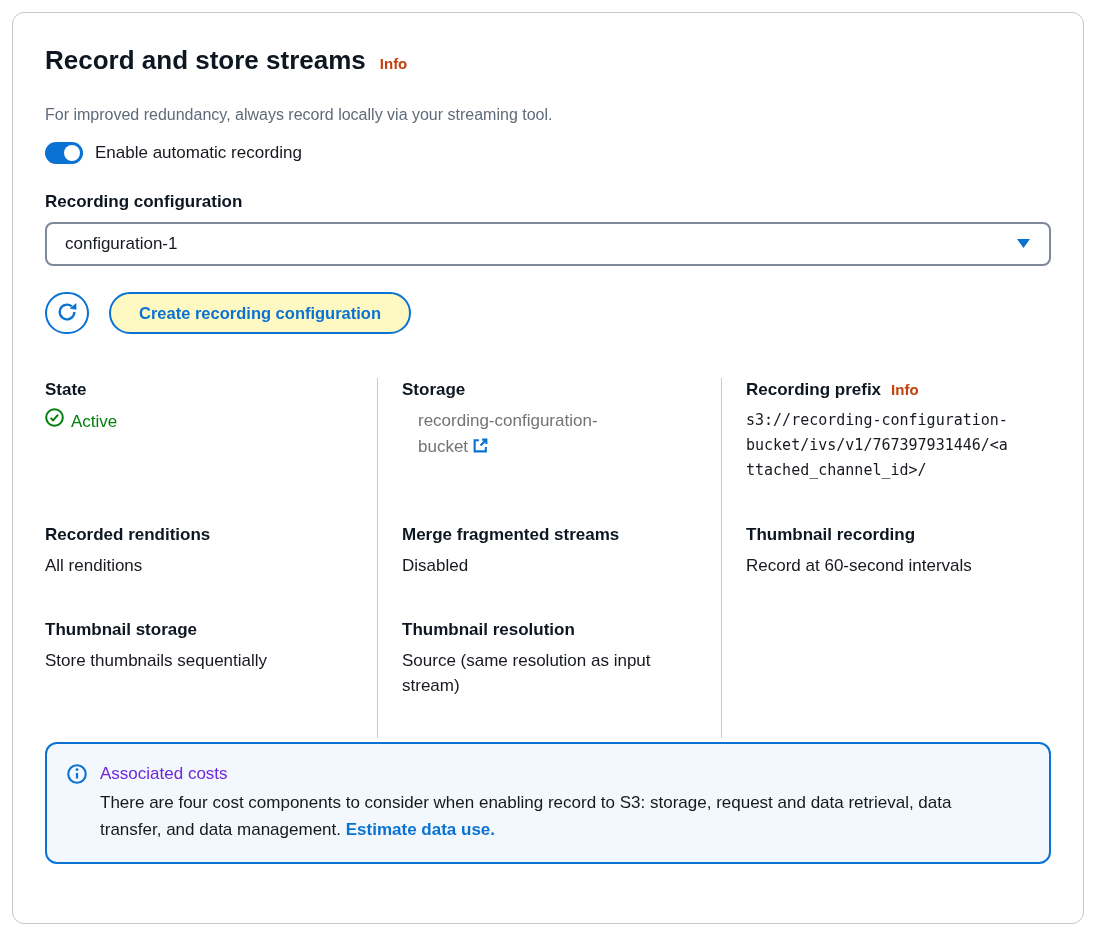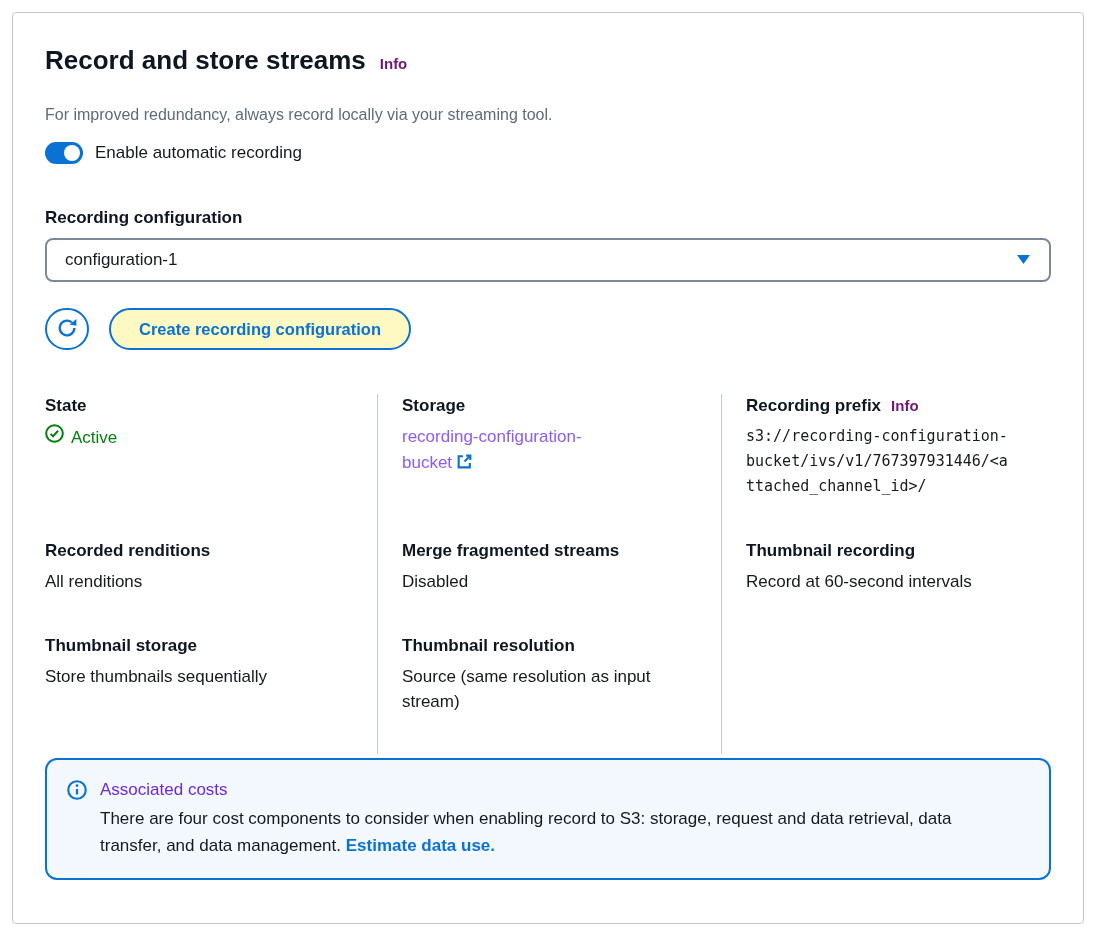--- a/index.html
+++ b/index.html
@@ -8,43 +8,43 @@
     width: 1096px; height: 936px;
     background: #ffffff;
     font-family: "Liberation Sans", sans-serif;
     color: #16191f;
     font-size: 17px;
   }
   .card {
     margin: 12px;
     height: 912px;
     border: 1.5px solid #c6c6cd;
-    border-radius: 4px;
+    border-radius: 12px;
     padding: 30px 32px 32px 32px;
     background: #ffffff;
     overflow: hidden;
   }
   .card-header { display: flex; align-items: baseline; gap: 14px; }
   .page-title { font-size: 26px; font-weight: 700; line-height: 34px; margin: 0; color: #0d1621; }
-  .info-link { color: #701a75; font-size: 15px; font-weight: 700; text-decoration: none; cursor: pointer; }
+  .info-link { color: #c2410c; font-size: 15px; font-weight: 700; text-decoration: none; cursor: pointer; }
   .section-auto { margin-top: 26px; }
   .field-label { font-weight: 700; font-size: 17px; line-height: 24px; color: #0d1621; }
   .field-desc { color: #5f6b7a; font-size: 16px; line-height: 24px; margin-top: 2px; }
   .toggle-row { display: flex; align-items: center; gap: 12px; margin-top: 13px; }
   .toggle {
     width: 38px; height: 22px; border-radius: 11px;
     background: #0972d3; position: relative; cursor: pointer; flex: 0 0 auto;
   }
   .toggle .knob {
     position: absolute; top: 3px; right: 3px;
     width: 16px; height: 16px; border-radius: 50%;
     background: #ffffff;
   }
   .toggle-label { font-size: 17px; line-height: 26px; }
-  .section-config { margin-top: 40px; }
+  .section-config { margin-top: 24px; }
   .select {
     margin-top: 8px;
     height: 44px;
     border: 2px solid #7d8998;
     border-radius: 8px;
     background: #ffffff;
     display: flex; align-items: center; justify-content: space-between;
     padding: 16px 18px;
     font-size: 17px;
     cursor: pointer;
@@ -72,22 +72,22 @@
   }
   .cell { padding: 0 24px 40px 24px; }
   .cell.first-col { padding-left: 0; }
   .cell.divided { border-left: 1px solid #c5ccd4; }
   .cell .field-label { margin-bottom: 6px; }
   .cell-value { font-size: 17px; line-height: 25px; color: #16191f; }
   .label-row { display: flex; align-items: baseline; gap: 10px; }
   .status-ok { display: flex; align-items: center; gap: 7px; color: #037f0c; font-size: 17px; line-height: 25px; }
   .bucket-link {
     display: inline-block; max-width: 222px;
-    color: #8b5cf6; text-decoration: none; cursor: pointer;
-    font-size: 17px; line-height: 26px;
+    color: #737373; text-decoration: none; cursor: pointer;
+    font-size: 17px; line-height: 26px; margin-left: 16px;
   }
   .bucket-link svg { vertical-align: -2px; margin-left: 4px; }
   .mono-value {
     font-family: "DejaVu Sans Mono", monospace;
     font-size: 15px; line-height: 25px;
     word-break: break-all;
     max-width: 266px;
     color: #16191f;
   }
   .alert {

